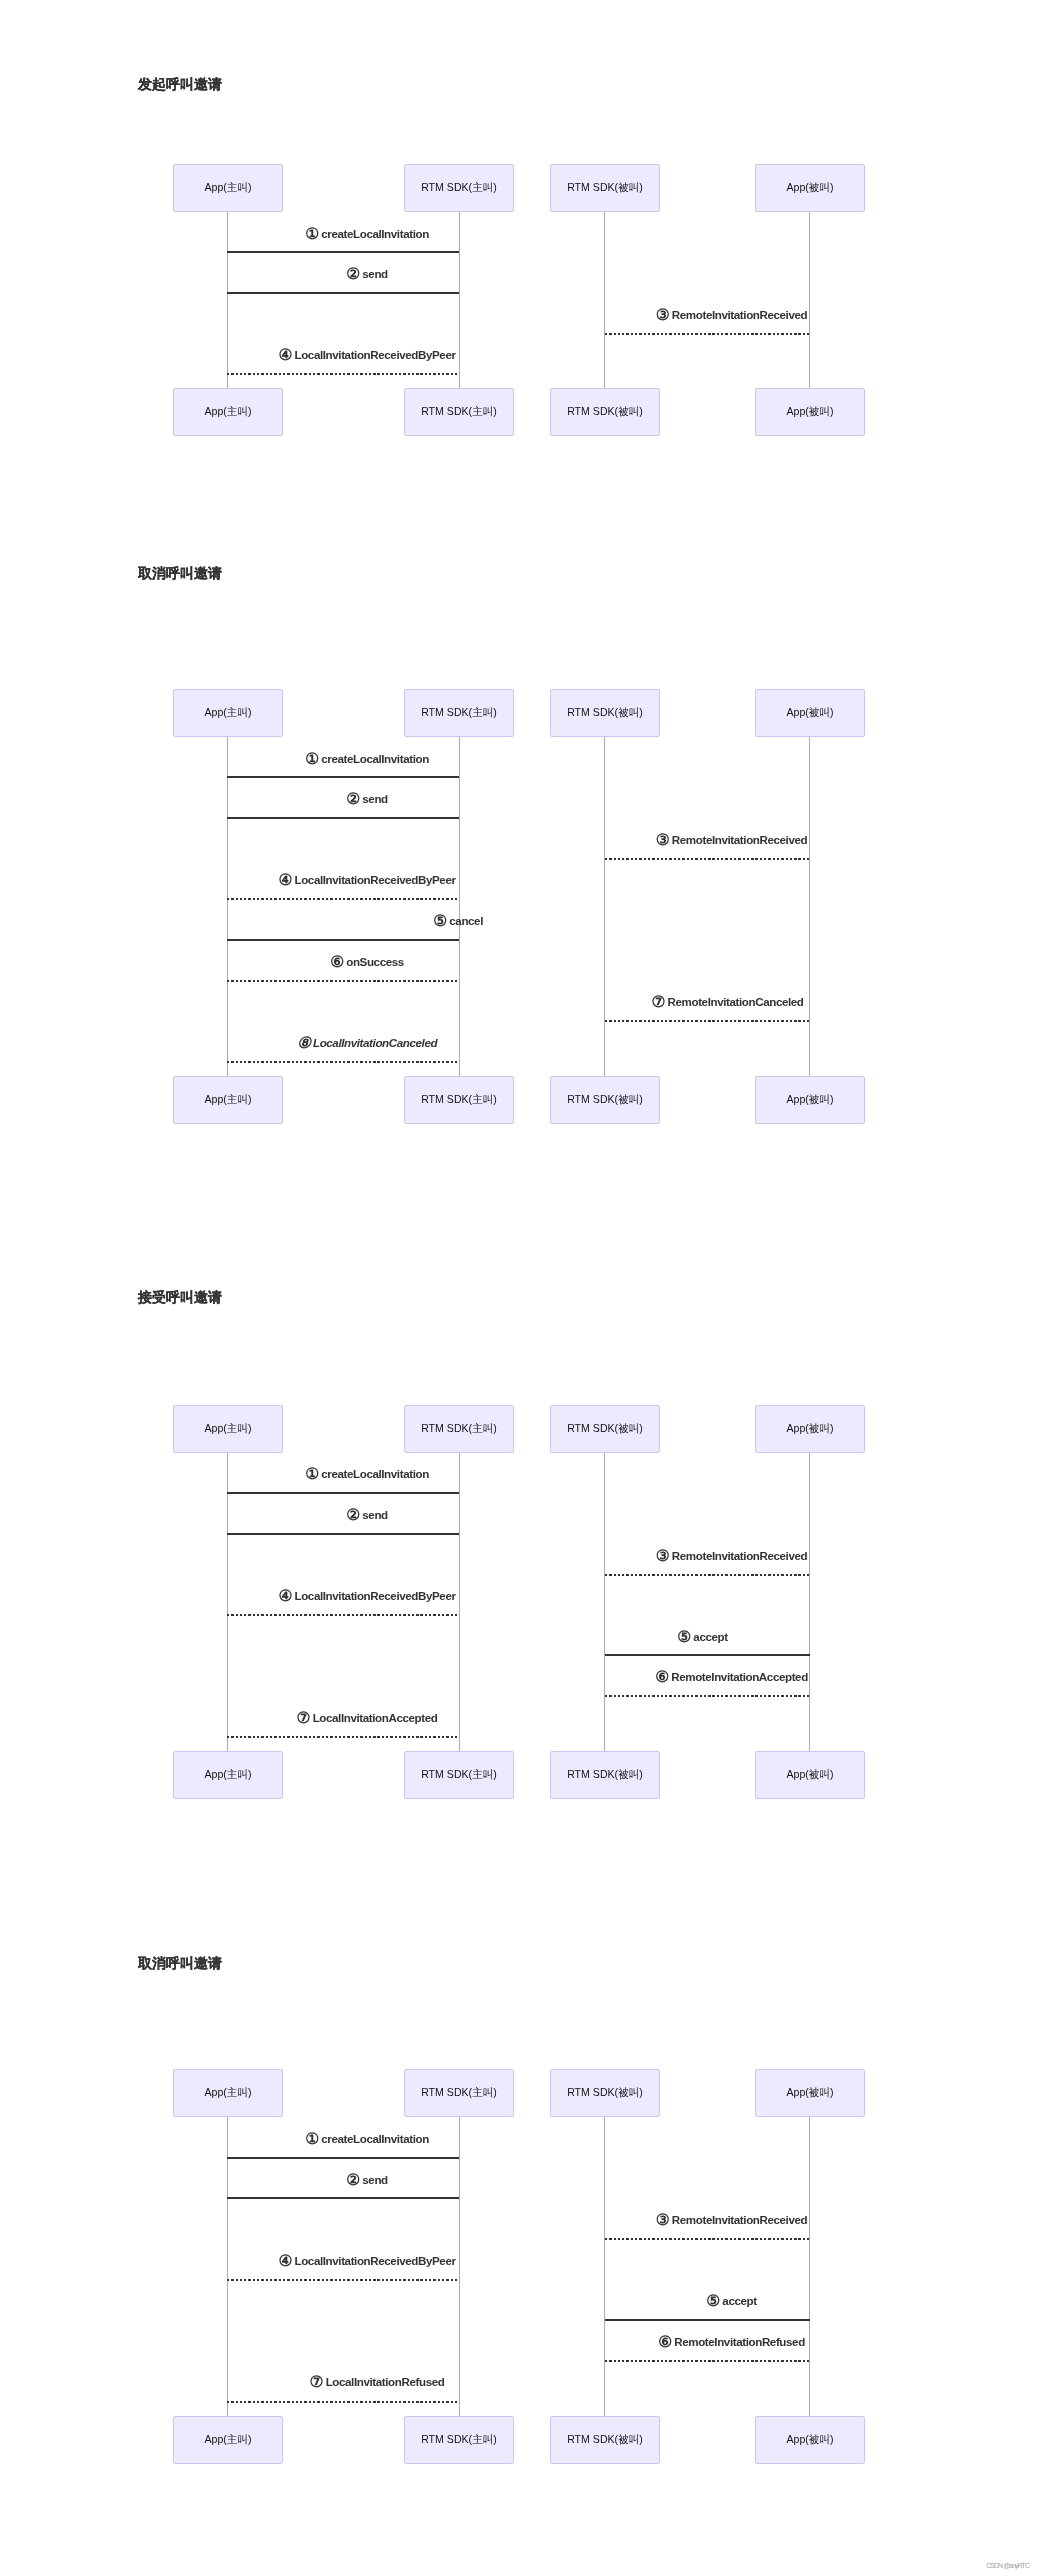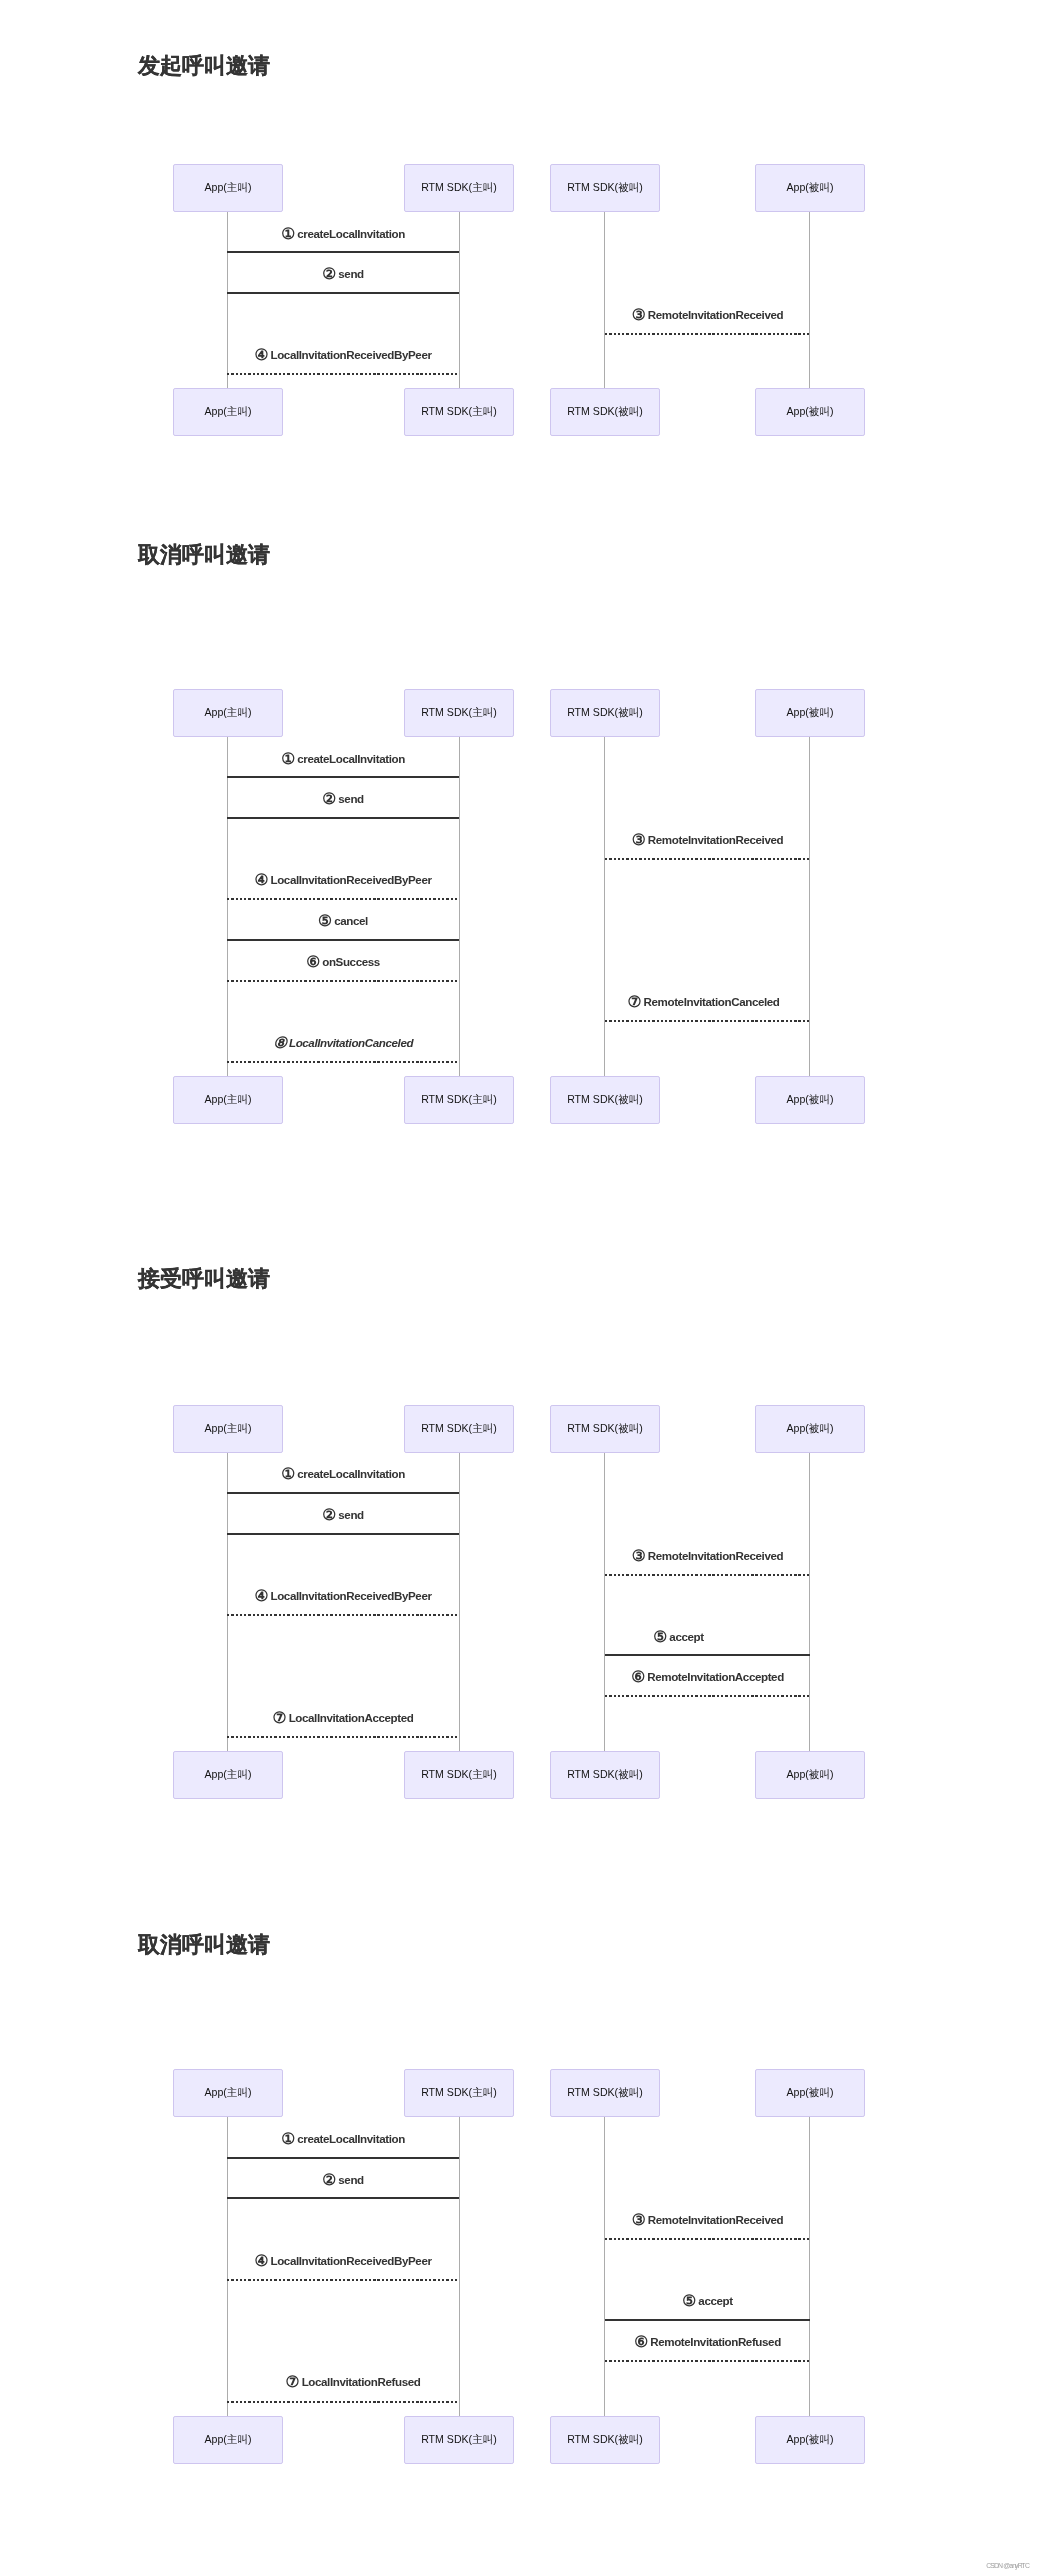--- a/index.html
+++ b/index.html
@@ -3,28 +3,29 @@
 <meta charset="utf-8">
 <title>RTM 呼叫邀请时序图</title>
 <style>
   html,body{margin:0;padding:0;background:#ffffff;}
   body{
     width:1037px;height:2576px;position:relative;overflow:hidden;
     font-family:"Liberation Sans",sans-serif;
   }
   .page{position:absolute;left:0;top:0;width:1037px;height:2576px;background:#ffffff;}
   .sec-title,.actor span,.msglabel,.watermark{transform:translateZ(0);display:inline-block;}
-  .msglabel{display:block;}
+  .msglabel{display:block;padding-left:24px;}
 
   .sec-title{
     position:absolute;left:138px;
     font-family:"Liberation Sans",sans-serif;
-    font-weight:700;color:#353535;font-size:22px;line-height:18.5px;
+    font-weight:700;color:#353535;font-size:14px;line-height:18.5px;
     -webkit-text-stroke:0.2px #353535;
     white-space:nowrap;
+    margin-top:18px;
   }
 
   .actor{
     position:absolute;box-sizing:border-box;
     background:#ECEAFE;border:0.8px solid #CEC5EF;border-radius:2.1px;
     height:48px;width:110px;
     display:flex;align-items:center;justify-content:center;
     font-family:"Liberation Sans",sans-serif;
     font-size:10.6px;color:#131313;font-weight:400;white-space:nowrap;
   }
@@ -126,21 +127,21 @@
       </div>
       <div class="msgline" style="left: 227px; width: 232px; top: 776px;"></div>
       <div class="msglabel" style="left: 227px; width: 232px; top: 750px;"><span class="num">①</span><span class="txt">createLocalInvitation</span></div>
       <div class="msgline" style="left: 227px; width: 232px; top: 817px;"></div>
       <div class="msglabel" style="left: 227px; width: 232px; top: 790px;"><span class="num">②</span><span class="txt">send</span></div>
       <div class="msgline dotted" style="left: 605px; width: 205px; top: 858px;"></div>
       <div class="msglabel" style="left: 605px; width: 205px; top: 831px;"><span class="num">③</span><span class="txt">RemoteInvitationReceived</span></div>
       <div class="msgline dotted" style="left: 227px; width: 232px; top: 898px;"></div>
       <div class="msglabel" style="left: 227px; width: 232px; top: 871px;"><span class="num">④</span><span class="txt">LocalInvitationReceivedByPeer</span></div>
       <div class="msgline" style="left: 227px; width: 232px; top: 939px;"></div>
-      <div class="msglabel" style="left: 227px; width: 232px; top: 912px;"><span class="num">⑤</span><span class="txt">cancel</span></div>
+      <div class="msglabel" style="left: 227px; width: 232px; top: 912px; text-align: right;"><span class="num">⑤</span><span class="txt">cancel</span></div>
       <div class="msgline dotted" style="left: 227px; width: 232px; top: 980px;"></div>
       <div class="msglabel" style="left: 227px; width: 232px; top: 953px;"><span class="num">⑥</span><span class="txt">onSuccess</span></div>
       <div class="msgline dotted" style="left: 605px; width: 205px; top: 1020px;"></div>
       <div class="msglabel" style="left: 601px; width: 205px; top: 993px;"><span class="num">⑦</span><span class="txt">RemoteInvitationCanceled</span></div>
       <div class="msgline dotted" style="left: 227px; width: 232px; top: 1061px;"></div>
       <div class="msglabel" style="left: 227px; width: 232px; top: 1034px; font-style: italic;"><span class="num">⑧</span><span class="txt">LocalInvitationCanceled</span></div>
     </div>
     <div class="diagram" style="position: absolute; left: 0px; top: 0px; width: 1037px; height: 0px;">
       <div class="sec-title" style="top: 1270px;">接受呼叫邀请</div>
       <div class="lifeline" style="left: 227px; top: 1453px; height: 298px;"></div>

